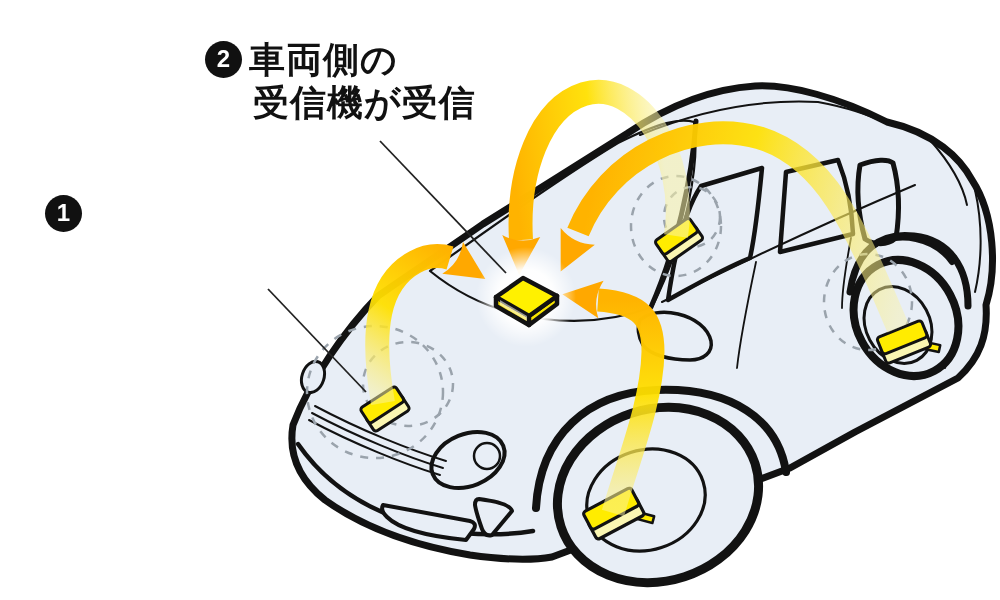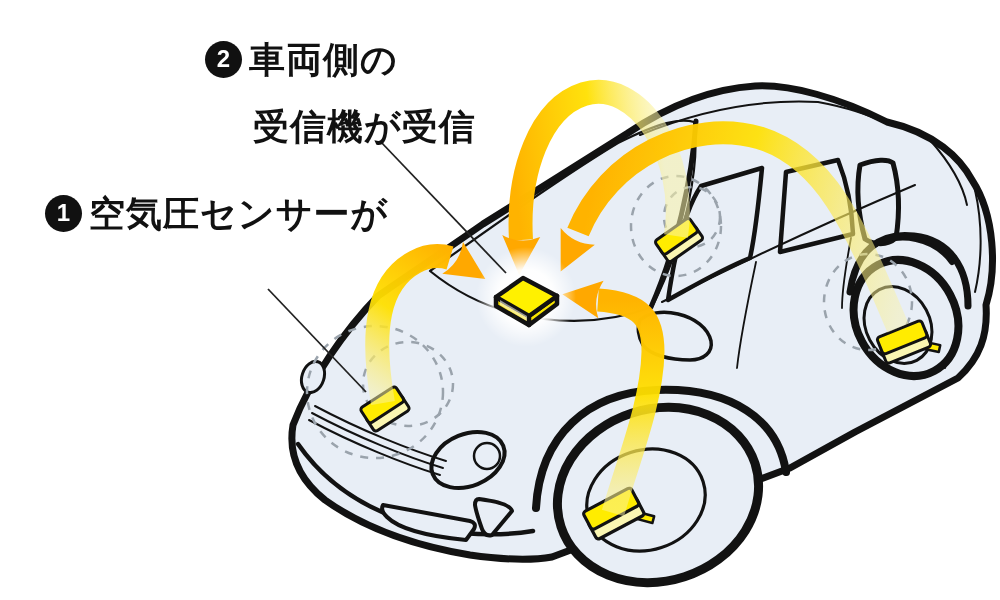--- a/index.html
+++ b/index.html
@@ -14,21 +14,21 @@
     color:#111;font-weight:600;font-size:36px;line-height:1.2;letter-spacing:1px;
     white-space:nowrap;
   }
   .badge{
     flex:0 0 auto;width:37px;height:37px;border-radius:50%;
     background:#111;color:#fff;display:flex;align-items:center;justify-content:center;
     font-size:24px;font-weight:700;margin-top:3px;letter-spacing:0;
   }
   .ann-text{display:flex;flex-direction:column;}
   .indent-1 .line2{padding-left:16px;}
-  .indent-2 .line2{padding-left:4px;margin-top:24px;}
+  .indent-2 .line2{padding-left:4px;}
   #ann-1{left:45px;top:192px;}
   #ann-2{left:205px;top:38px;}
 </style>
 </head>
 <body>
 
 <div class="stage">
 
 <svg width="1000" height="600" viewBox="0 0 1000 600">
   <defs>
@@ -172,21 +172,20 @@
 
   <g stroke="#222222" stroke-width="1.8">
     <line x1="268" y1="289" x2="366" y2="392"></line>
     <line x1="380" y1="141" x2="506" y2="273"></line>
   </g>
 </svg>
 
 <div class="annotation indent-1" id="ann-1">
   <div class="badge">1</div>
   <div class="ann-text">
-    <span class="line1">空気圧センサーが</span>
   </div>
 </div>
 
 <div class="annotation indent-2" id="ann-2">
   <div class="badge">2</div>
   <div class="ann-text">
     <span class="line1">車両側の</span>
     <span class="line2">受信機が受信</span>
   </div>
 </div>

